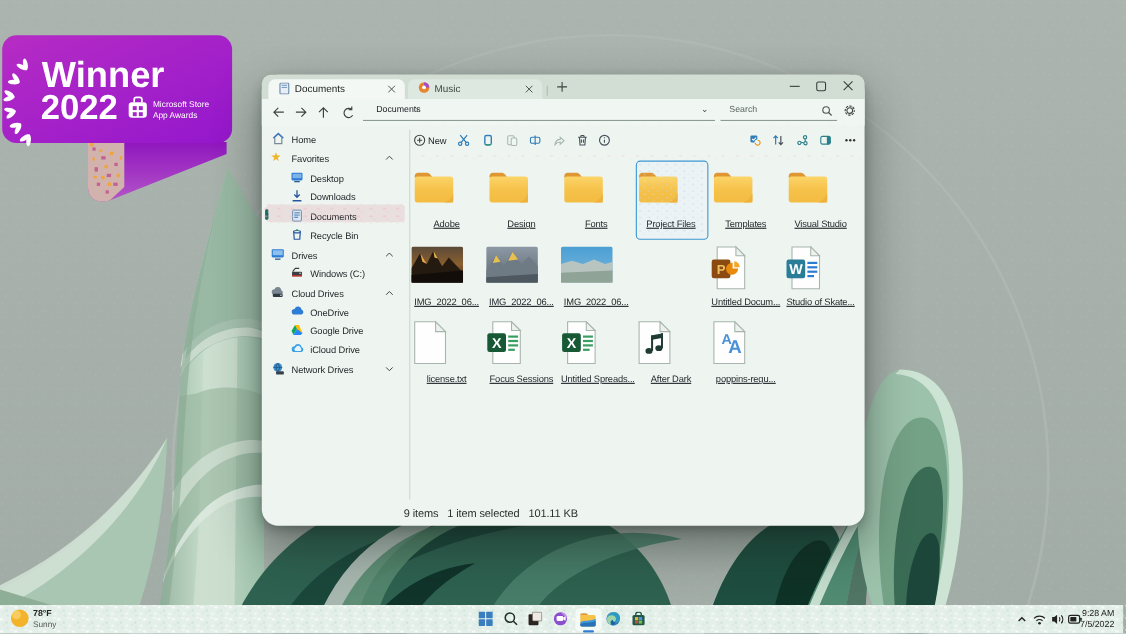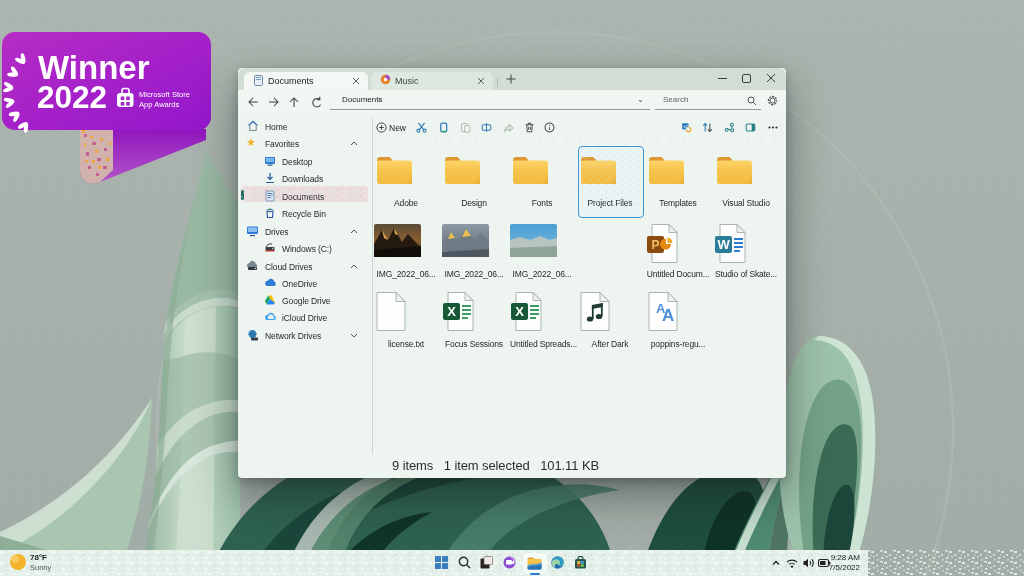--- a/index.html
+++ b/index.html
@@ -1,47 +1,47 @@
 <!DOCTYPE html>
 <html><head>
 <meta charset="utf-8">
 <style>
 html,body{margin:0;padding:0;}
 #stage{position:relative;width:1024px;height:576px;overflow:hidden;font-family:"Liberation Sans",sans-serif;background:#a8b1ac;}
 .abs{position:absolute;}
 svg{display:block;}
 
-#win{position:absolute;left:238px;top:68px;width:548px;height:410px;border-radius:4px;
+#win{position:absolute;left:238px;top:68px;width:548px;height:410px;border-radius:15px;
  background:#eef5f0;box-shadow:0 18px 42px rgba(22,32,27,0.45), 0 3px 9px rgba(22,32,27,0.25);}
 #tabbar{position:absolute;left:0;top:0;width:100%;height:22px;background:#d2ded4;border-radius:8px 8px 0 0;}
 .tab{position:absolute;top:4px;height:18px;font-size:9px;color:#1d1d1d;}
 #tab1{left:6px;width:124px;background:#f3f8f4;border-radius:6px 6px 0 0;}
 #tab2{left:133px;width:122px;background:#dde8e0;border-radius:6px 6px 0 0;color:#3c4540;}
 .tablabel{position:absolute;left:24px;top:3.5px;}
 #tab2 .tablabel{top:3.5px;}
 .capbtn{position:absolute;top:2px;width:16px;height:16px;color:#37413c;text-align:center;}
 
 #addr{position:absolute;left:0;top:22px;width:100%;height:24px;background:#f0f6f1;}
 .field{position:absolute;border-bottom:1px solid #8d9c93;font-size:8px;color:#202428;}
 
 #cmdbar{position:absolute;left:132px;top:46px;width:416px;height:26px;}
 #sidebar{position:absolute;left:0;top:0px;width:134px;height:340px;font-size:8.5px;color:#1f2428;letter-spacing:-0.1px;}
 .srow{position:absolute;left:0;width:134px;height:17px;}
 .srow .lbl{position:absolute;top:3.5px;}
 .chev{position:absolute;left:112px;top:6px;}
 #content{position:absolute;left:134px;top:74px;width:414px;height:314px;}
 #vsep{position:absolute;left:134px;top:50px;width:1px;height:336px;background:#ccd8cf;}
-.item{position:absolute;width:64px;text-align:center;font-size:8.5px;color:#1f2428;letter-spacing:-0.15px;}
+.item{position:absolute;width:64px;text-align:center;font-size:8.5px;color:#1f2428;letter-spacing:-0.15px;text-decoration:underline;}
 .item .ic{margin:0 auto;}
 .item .cap{margin-top:12px;white-space:nowrap;}
 .doc2 .cap{margin-top:5px;}
 .r3 .cap{margin-top:7px;}
-#status{position:absolute;left:154px;bottom:5px;font-size:13px;color:#2a2f2c;letter-spacing:-0.1px;}
-
-#taskbar{position:absolute;left:0;top:550px;width:868px;height:26px;background:#e3efe8;}
+#status{position:absolute;left:129px;bottom:5px;font-size:10px;color:#2a2f2c;letter-spacing:-0.1px;}
+
+#taskbar{position:absolute;left:0;top:550px;width:1021px;height:26px;background:#e3efe8;}
 #weather{position:absolute;left:8px;top:2px;}
 #wtxt1{position:absolute;left:30px;top:3px;font-size:8px;font-weight:bold;color:#222;}
 #wtxt2{position:absolute;left:30px;top:13px;font-size:7.5px;color:#555;}
 #tray{position:absolute;right:36px;top:6px;}
 #clock{position:absolute;right:8px;top:3px;font-size:8px;color:#222;text-align:right;line-height:10px;}
 </style>
 </head>
 <body>
 <div id="stage">
 

